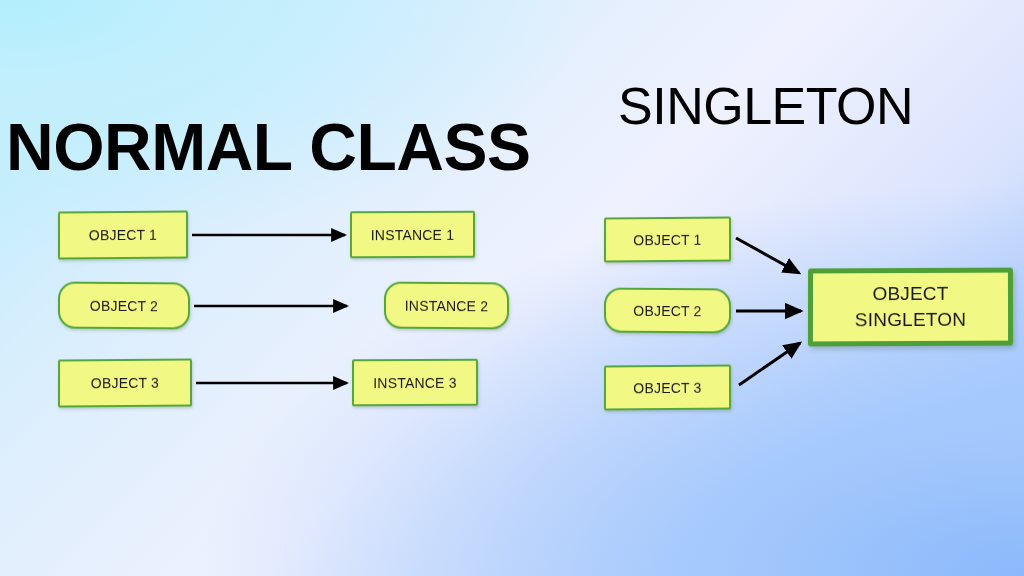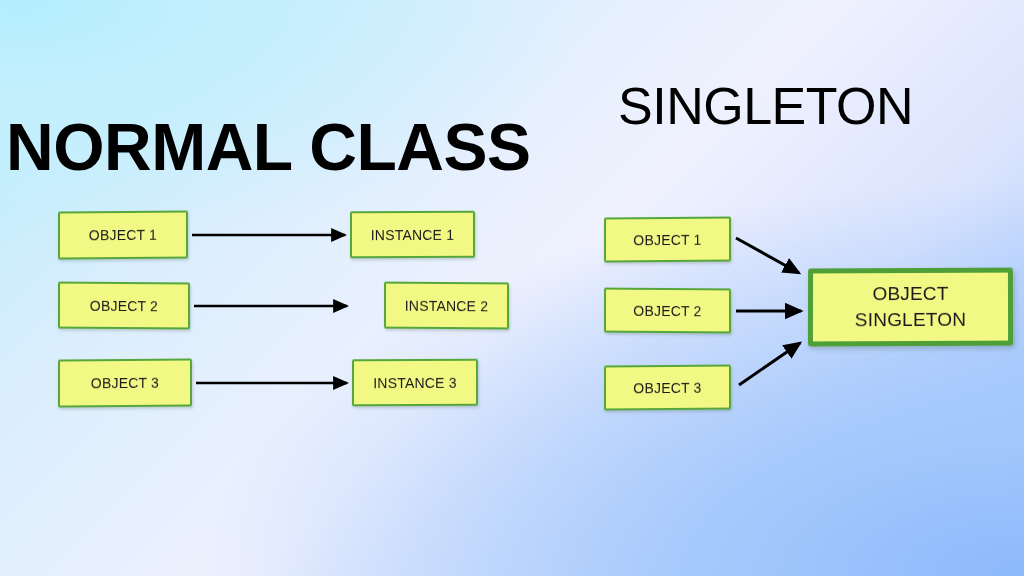--- a/index.html
+++ b/index.html
@@ -57,21 +57,21 @@
     align-items: center;
     justify-content: center;
     color: #1a1a1a;
     font-size: 14px;
     font-weight: 400;
     letter-spacing: 0.2px;
     text-align: center;
     box-shadow: 1px 2px 3px rgba(60,80,60,0.22);
   }
   .node.skew-a { transform: perspective(600px) rotateX(0.6deg) skewY(-0.45deg); }
-  .node.skew-b { transform: perspective(600px) rotateX(0.6deg) skewY(0.4deg); }
+  .node.skew-b { transform: perspective(600px) rotateX(0.6deg) skewY(0.4deg); border-radius: 17px; }
   .node.skew-c { transform: perspective(600px) rotateX(0.6deg) skewY(-0.25deg); }
 
   
   #obj-1 { left: 58px;  top: 211px; width: 130px; height: 48px; }
   #obj-2 { left: 58px;  top: 282px; width: 132px; height: 47px; }
   #obj-3 { left: 58px;  top: 359px; width: 134px; height: 48px; }
 
   
   #inst-1 { left: 350px; top: 211px; width: 125px; height: 47px; }
   #inst-2 { left: 352px; top: 282px; width: 125px; height: 47px; margin-left: 32px; }

